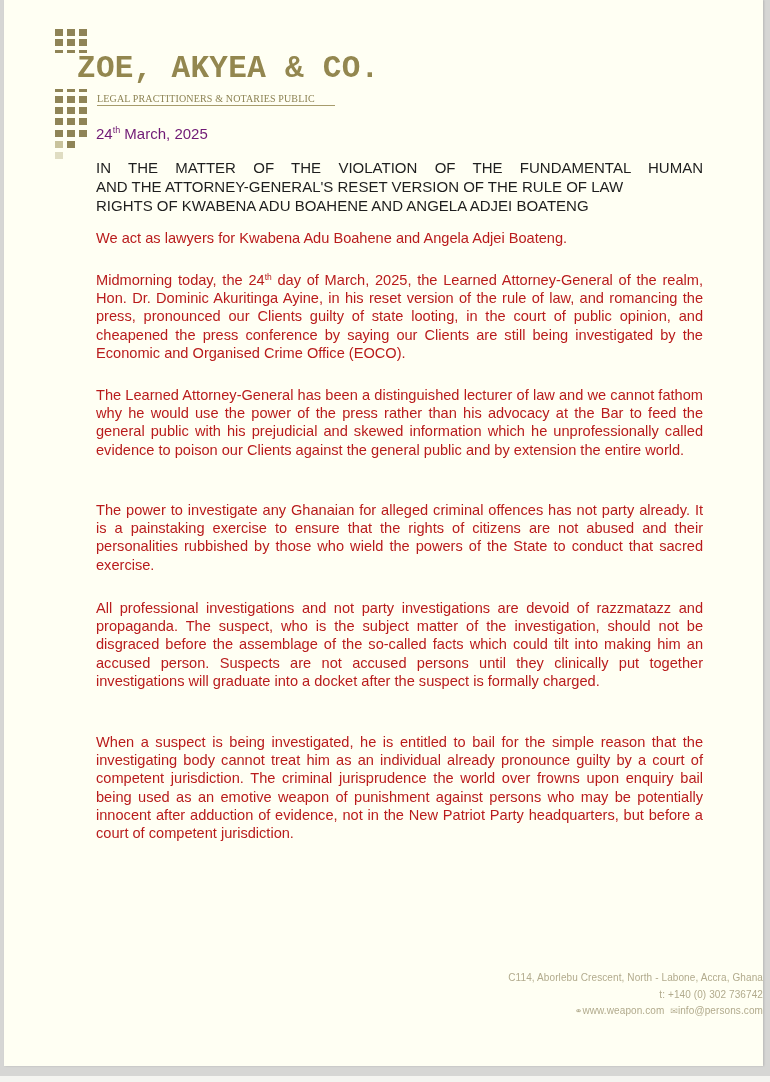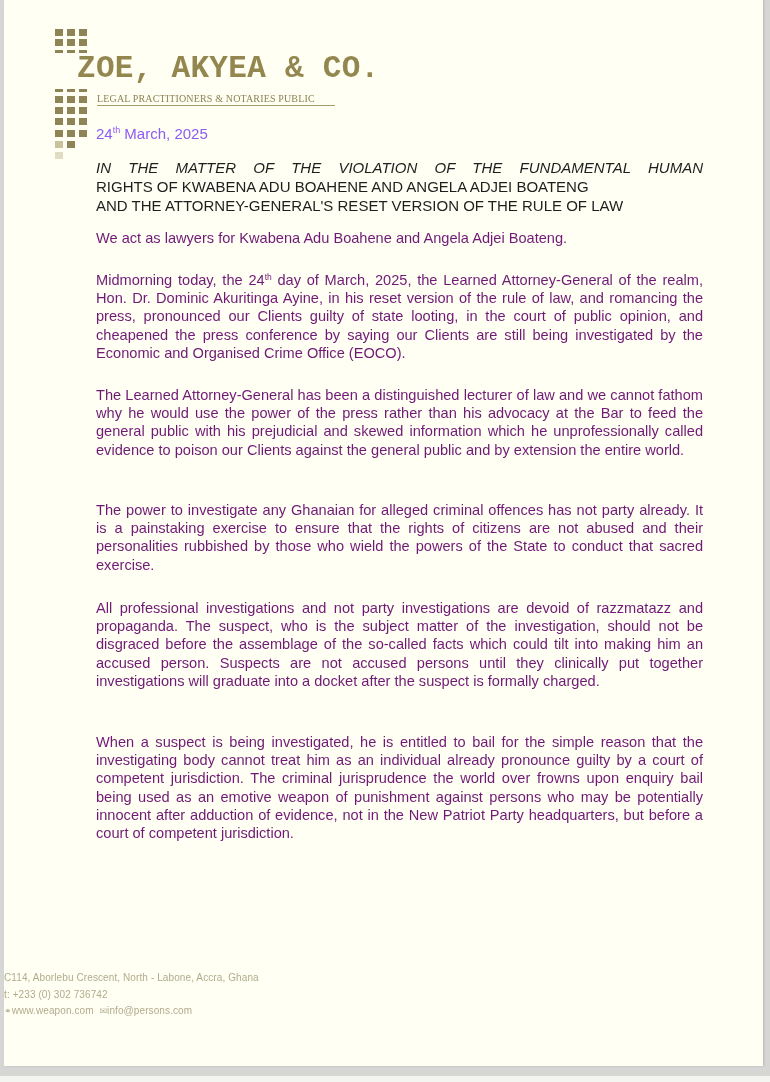--- a/index.html
+++ b/index.html
@@ -33,39 +33,39 @@
     position: absolute; left: 93px; top: 93px;
     font-family: "Liberation Serif", serif; font-size: 10px;
     color: #8d8354; letter-spacing: 0.15px; white-space: nowrap;
   }
   .firm-rule {
     position: absolute; left: 93px; top: 105px; width: 238px; height: 1px;
     background: #a79c6c;
   }
   .date {
     position: absolute; left: 92px; top: 125px;
-    font-size: 15px; color: #8b5cf6; white-space: nowrap;
+    font-size: 15px; color: #701a75; white-space: nowrap;
   }
   .date sup { font-size: 9px; vertical-align: 6px; line-height: 0; }
   .heading {
     position: absolute; left: 92px; top: 158px; width: 607px;
     font-size: 15px; color: #1e1e1e; line-height: 19px;
     text-transform: uppercase;
   }
   .heading div { white-space: nowrap; }
-  .heading .j { text-align: justify; text-align-last: justify; font-style: italic; }
+  .heading .j { text-align: justify; text-align-last: justify; }
   .p {
     position: absolute; left: 92px; width: 607px;
-    font-size: 14.6px; line-height: 18.2px; color: #701a75;
+    font-size: 14.6px; line-height: 18.2px; color: #b91c1c;
     text-align: justify;
   }
   .p sup { font-size: 8.5px; vertical-align: 5px; line-height: 0; }
   .footer {
     position: absolute; left: 0; width: 759px; top: 970px;
-    text-align: left; font-size: 10px; color: #b2ab8d;
+    text-align: right; font-size: 10px; color: #b2ab8d;
     line-height: 16.5px; letter-spacing: 0.1px;
   }
   .footer .ic { font-size: 9px; }
 </style>
 </head>
 <body>
 
 <div class="page">
 
   <div class="logo-grid">
@@ -101,39 +101,39 @@
   </div>
 
   <div class="firm-name">ZOE, AKYEA &amp; CO.</div>
   <div class="firm-sub">LEGAL PRACTITIONERS &amp; NOTARIES PUBLIC</div>
   <div class="firm-rule"></div>
 
   <div class="date"><span>24</span><sup>th</sup><span> March, 2025</span></div>
 
   <div class="heading">
     <div class="j">IN THE MATTER OF THE VIOLATION OF THE FUNDAMENTAL HUMAN</div>
+    <div>AND THE ATTORNEY-GENERAL'S RESET VERSION OF THE RULE OF LAW</div>
     <div>RIGHTS OF KWABENA ADU BOAHENE AND ANGELA ADJEI BOATENG</div>
-    <div>AND THE ATTORNEY-GENERAL'S RESET VERSION OF THE RULE OF LAW</div>
   </div>
 
   <div class="p" style="top:229px">We act as lawyers for Kwabena Adu Boahene and Angela Adjei Boateng.</div>
 
   <div class="p" style="top:271px"><span>Midmorning today, the 24</span><sup>th</sup><span> day of March, 2025, the Learned Attorney-General of the realm, Hon. Dr. Dominic Akuritinga Ayine, in his reset version of the rule of law, and romancing the press, pronounced our Clients guilty of state looting, in the court of public opinion, and cheapened the press conference by saying our Clients are still being investigated by the Economic and Organised Crime Office (EOCO).</span></div>
 
   <div class="p" style="top:386px">The Learned Attorney-General has been a distinguished lecturer of law and we cannot fathom why he would use the power of the press rather than his advocacy at the Bar to feed the general public with his prejudicial and skewed information which he unprofessionally called evidence to poison our Clients against the general public and by extension the entire world.</div>
 
   <div class="p" style="top:501px">The power to investigate any Ghanaian for alleged criminal offences has not party already. It is a painstaking exercise to ensure that the rights of citizens are not abused and their personalities rubbished by those who wield the powers of the State to conduct that sacred exercise.</div>
 
   <div class="p" style="top:599px">All professional investigations and not party investigations are devoid of razzmatazz and propaganda. The suspect, who is the subject matter of the investigation, should not be disgraced before the assemblage of the so-called facts which could tilt into making him an accused person. Suspects are not accused persons until they clinically put together investigations will graduate into a docket after the suspect is formally charged.</div>
 
   <div class="p" style="top:733px">When a suspect is being investigated, he is entitled to bail for the simple reason that the investigating body cannot treat him as an individual already pronounce guilty by a court of competent jurisdiction. The criminal jurisprudence the world over frowns upon enquiry bail being used as an emotive weapon of punishment against persons who may be potentially innocent after adduction of evidence, not in the New Patriot Party headquarters, but before a court of competent jurisdiction.</div>
 
   <div class="footer">
     <div>C114, Aborlebu Crescent, North - Labone, Accra, Ghana</div>
-    <div>t: +233 (0) 302 736742</div>
+    <div>t: +140 (0) 302 736742</div>
     <div>
       <span class="ic">⚭</span><span>www.weapon.com</span>
       &nbsp;<span class="ic">✉</span><span>info@persons.com</span>
     </div>
   </div>
 </div>
 
 <div class="bottom-strip"></div>
 
 </body></html>

